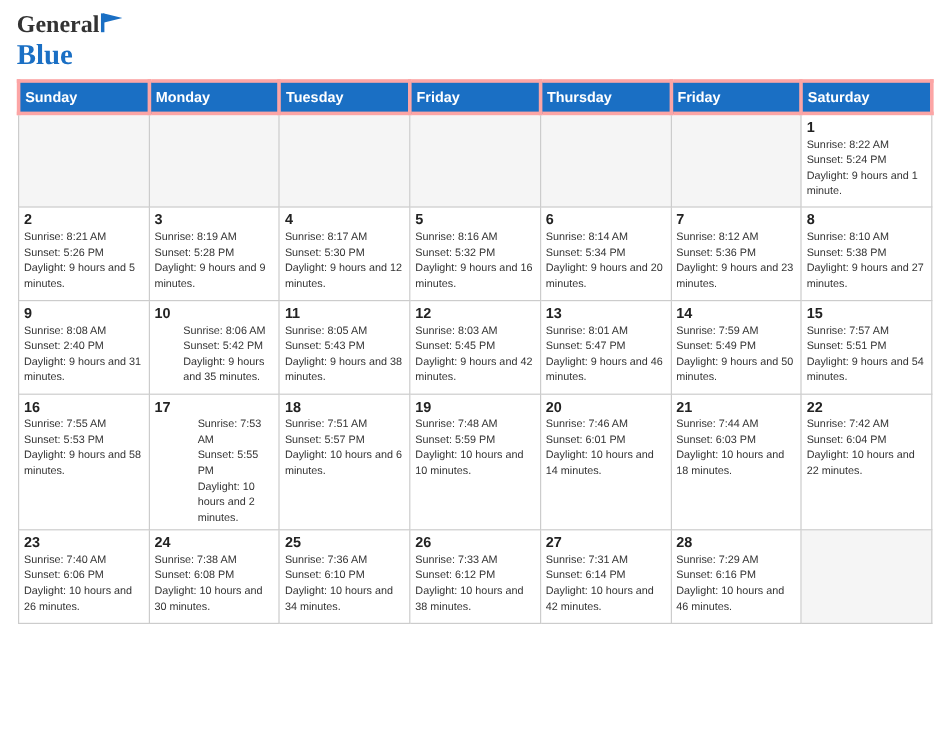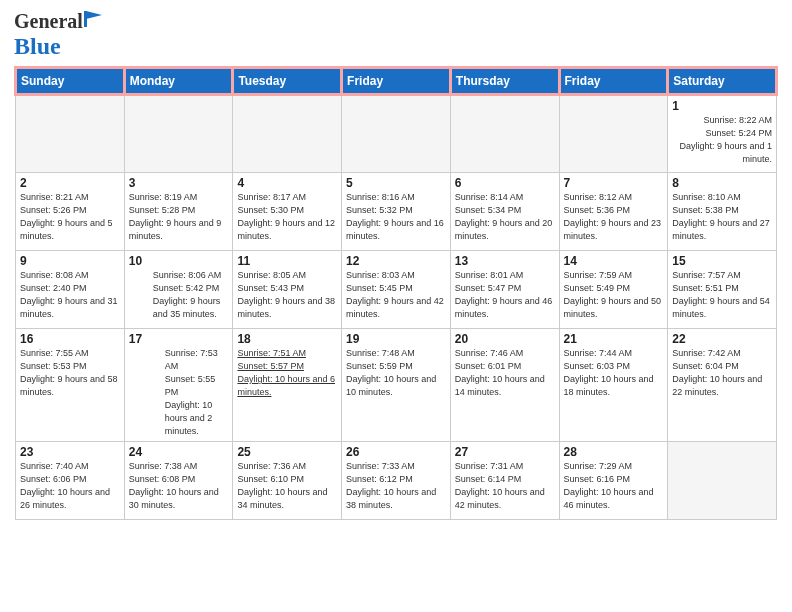--- a/index.html
+++ b/index.html
@@ -130,21 +130,21 @@
     <tbody id="cal-body">
     <tr>
           <td class="empty"></td>
           <td class="empty"></td>
           <td class="empty"></td>
           <td class="empty"></td>
           <td class="empty"></td>
           <td class="empty"></td>
           <td>
             <span class="day-num">1</span>
-            <div class="day-info" style="white-space: pre-line; text-align: right;">Sunrise: 8:22 AM
+            <div class="day-info" style="white-space: pre-line;">Sunrise: 8:22 AM
 Sunset: 5:24 PM
 Daylight: 9 hours and 1 minute.</div>
           </td>
         </tr>
         <tr>
           <td>
             <span class="day-num">2</span>
             <div class="day-info" style="white-space: pre-line;">Sunrise: 8:21 AM
 Sunset: 5:26 PM
 Daylight: 9 hours and 5 minutes.</div>
@@ -238,21 +238,21 @@
 Daylight: 9 hours and 58 minutes.</div>
           </td>
           <td>
             <span class="day-num">17</span>
             <div class="day-info" style="white-space: pre-line; margin-left: 36px;">Sunrise: 7:53 AM
 Sunset: 5:55 PM
 Daylight: 10 hours and 2 minutes.</div>
           </td>
           <td>
             <span class="day-num">18</span>
-            <div class="day-info" style="white-space: pre-line; text-decoration: underline;">Sunrise: 7:51 AM
+            <div class="day-info" style="white-space: pre-line;">Sunrise: 7:51 AM
 Sunset: 5:57 PM
 Daylight: 10 hours and 6 minutes.</div>
           </td>
           <td>
             <span class="day-num">19</span>
             <div class="day-info" style="white-space: pre-line;">Sunrise: 7:48 AM
 Sunset: 5:59 PM
 Daylight: 10 hours and 10 minutes.</div>
           </td>
           <td>

